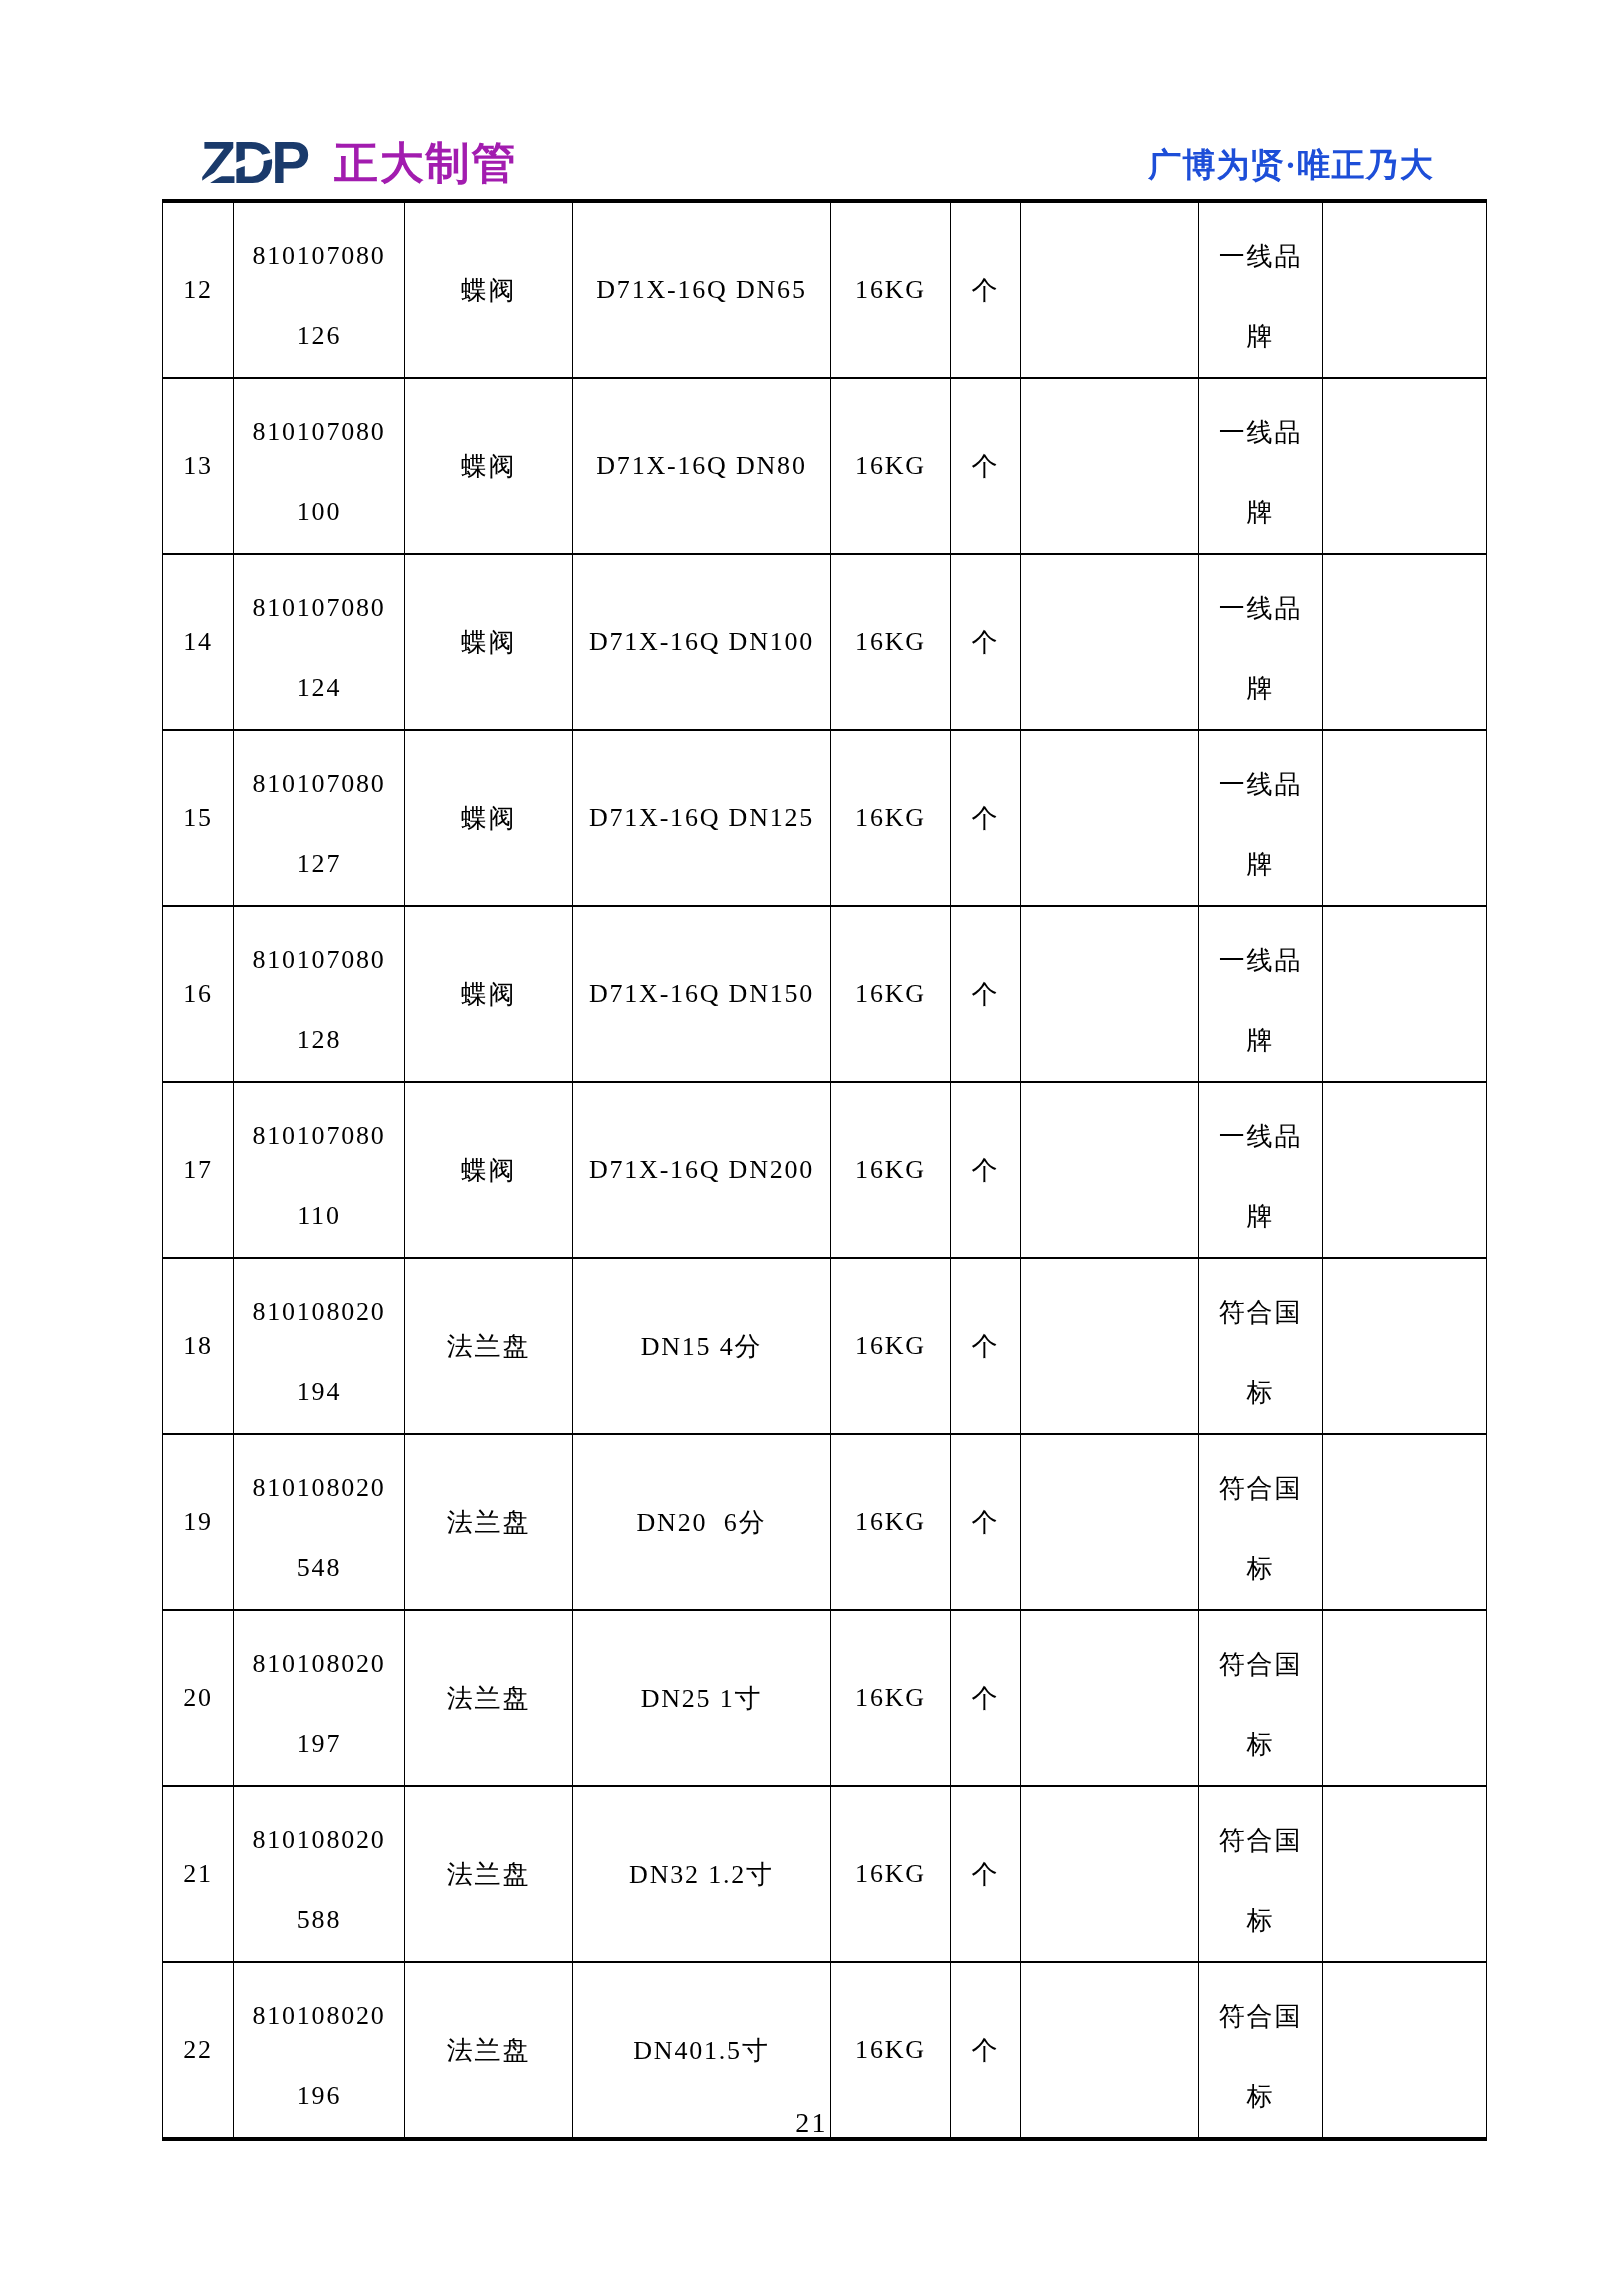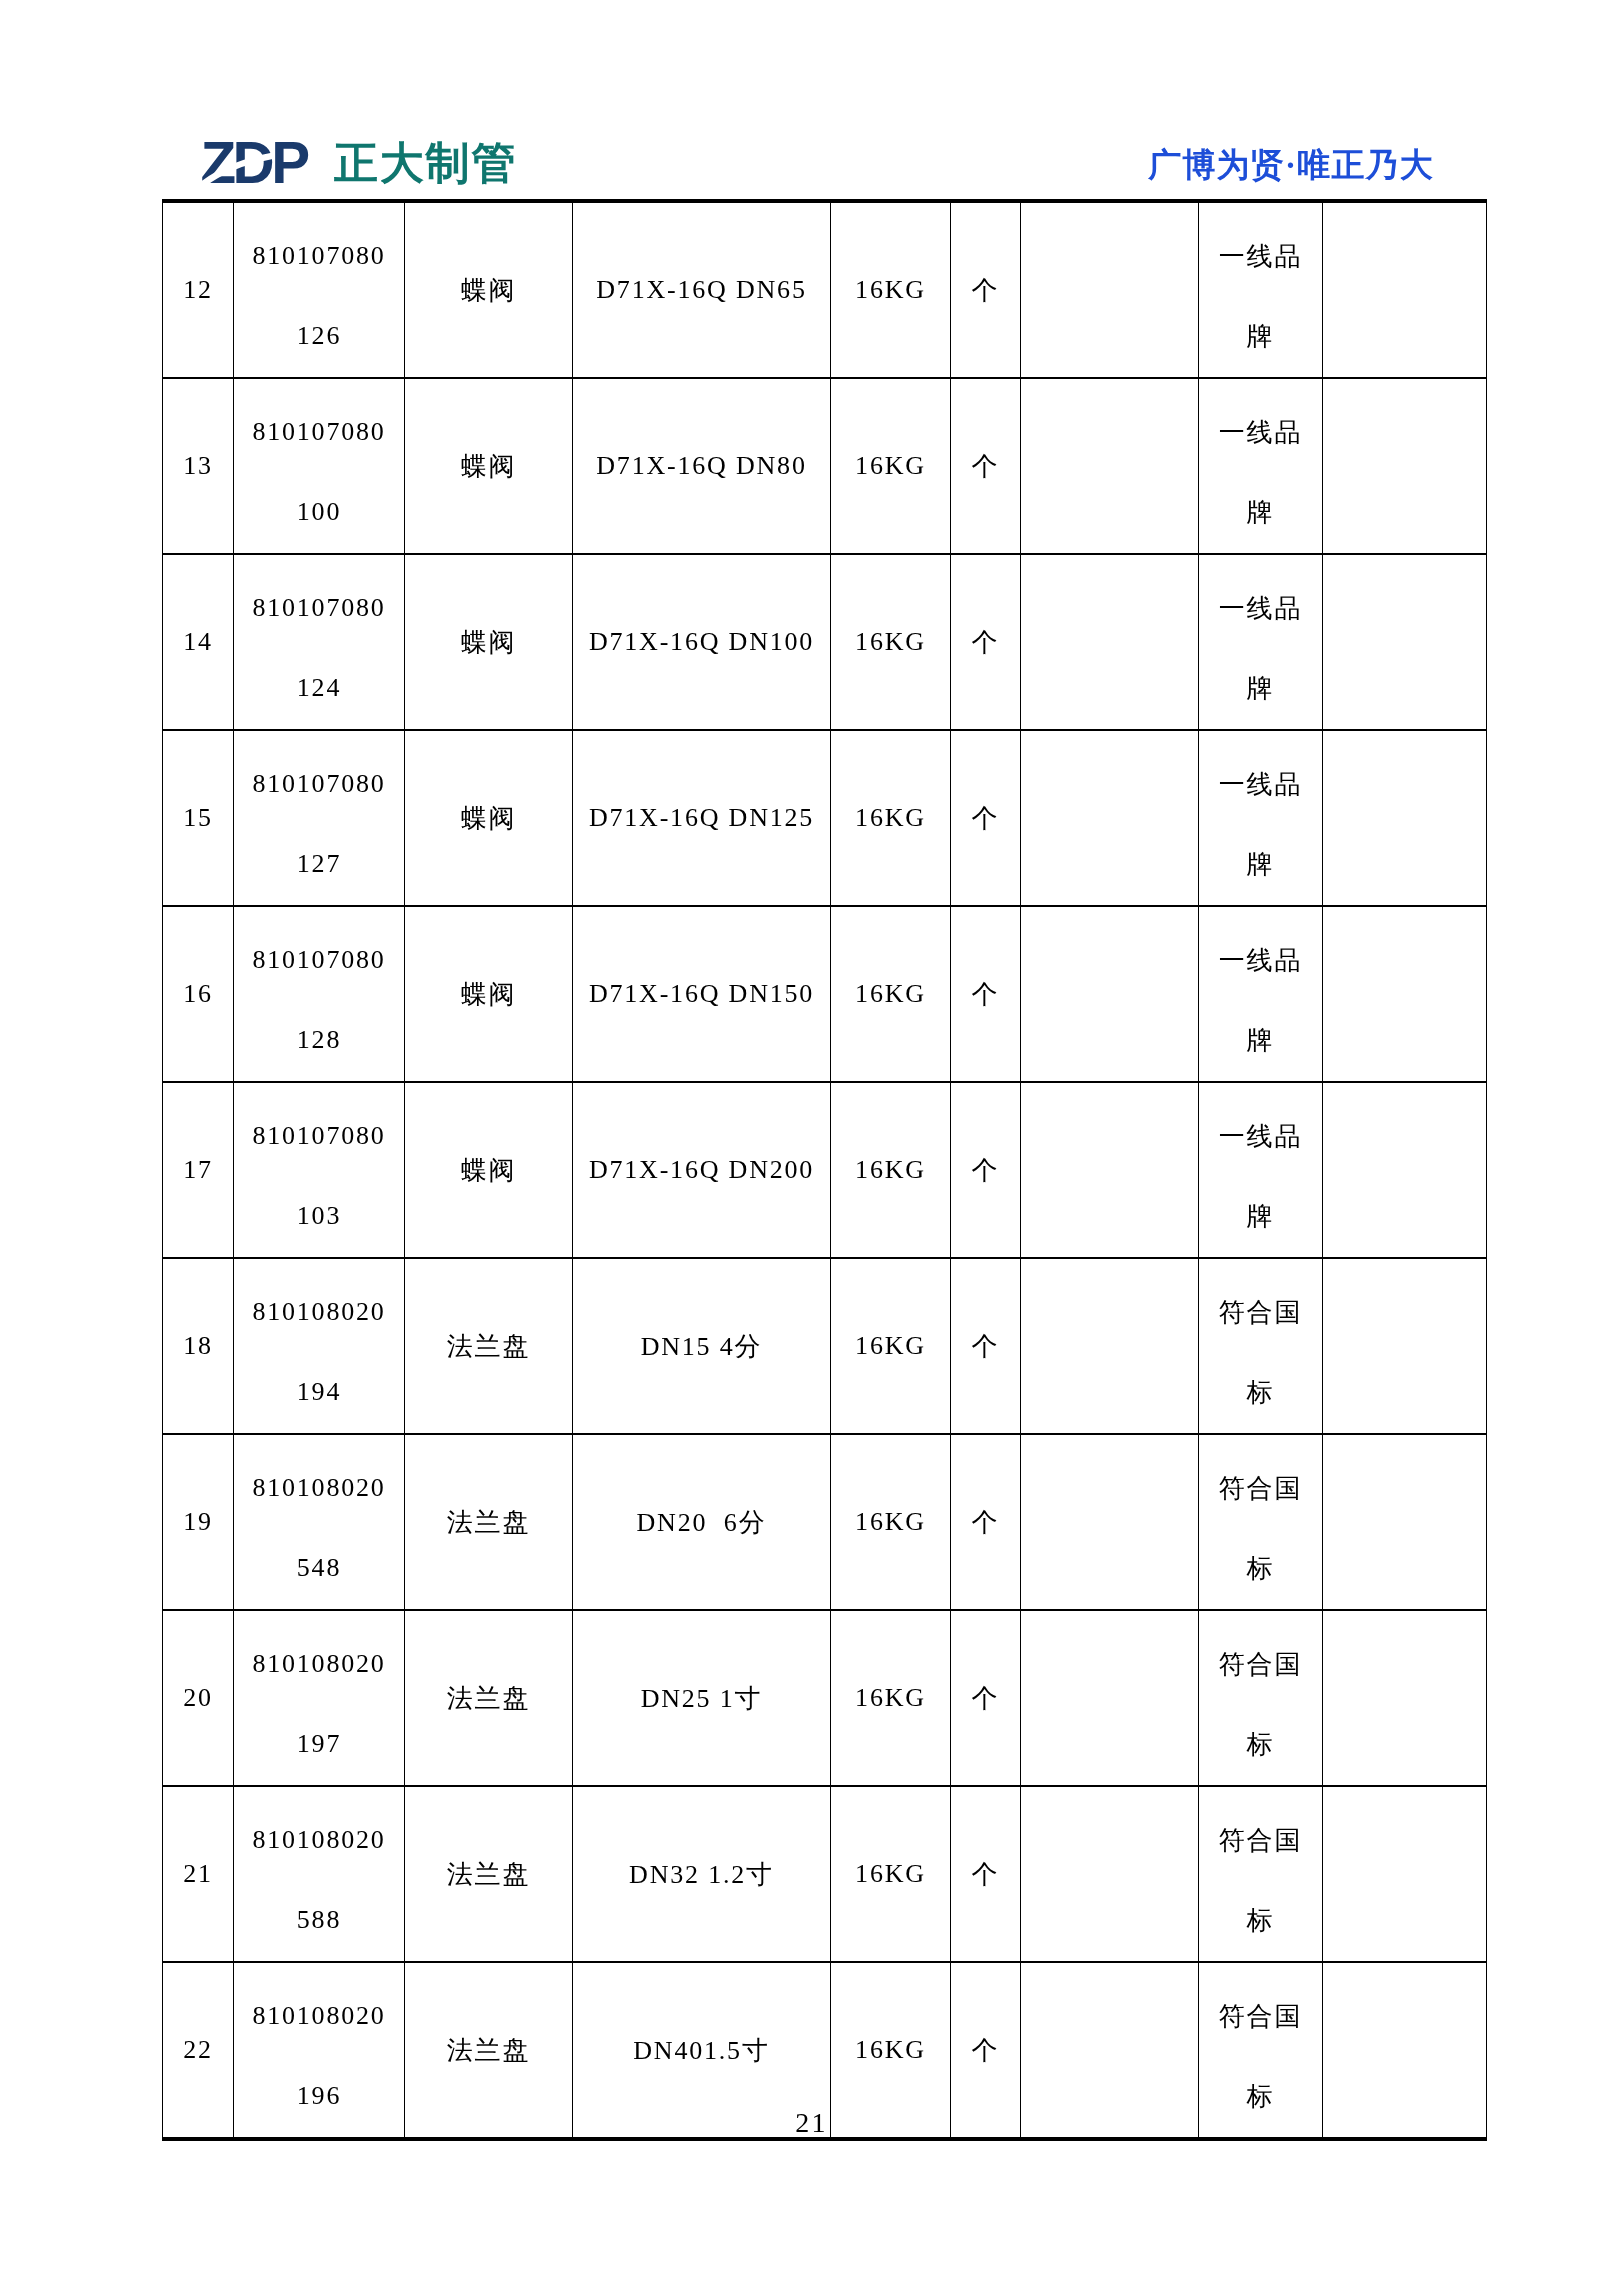--- a/index.html
+++ b/index.html
@@ -5,21 +5,21 @@
   html,body{margin:0;padding:0;background:#ffffff;}
   .page{
     position:relative;width:1623px;height:2295px;background:#ffffff;overflow:hidden;
     font-family:"Liberation Serif","DejaVu Serif",serif;color:#000;
   }
   
   .logo-block{position:absolute;left:202px;top:138px;display:flex;align-items:flex-end;gap:15px;}
   .zdp-mark{width:117px;height:49px;display:block;}
   .company-name{
     font-family:"Liberation Sans","DejaVu Sans",sans-serif;font-weight:bold;
-    font-size:44px;line-height:48px;color:#0f766e;letter-spacing:1.8px;white-space:nowrap;
+    font-size:44px;line-height:48px;color:#a21caf;letter-spacing:1.8px;white-space:nowrap;
   }
   .tagline{
     position:absolute;top:147px;right:189px;font-size:33px;font-weight:bold;
     color:#1d4ed8;letter-spacing:1.2px;line-height:1.15;white-space:nowrap;
     font-family:"Liberation Serif","DejaVu Serif",serif;
   }
   
   table.product{
     position:absolute;left:162px;top:199px;width:1324px;
     border-collapse:collapse;table-layout:fixed;
@@ -154,21 +154,21 @@
           <div class="line">一线品</div>
           <div class="line">牌</div>
         </div></td>
         <td></td>
       </tr>
 
       <tr>
         <td>17</td>
         <td><div class="stack">
           <div class="line">810107080</div>
-          <div class="line">103</div>
+          <div class="line">110</div>
         </div></td>
         <td>蝶阀</td>
         <td>D71X-16Q DN200</td>
         <td>16KG</td>
         <td>个</td>
         <td></td>
         <td><div class="stack">
           <div class="line">一线品</div>
           <div class="line">牌</div>
         </div></td>

